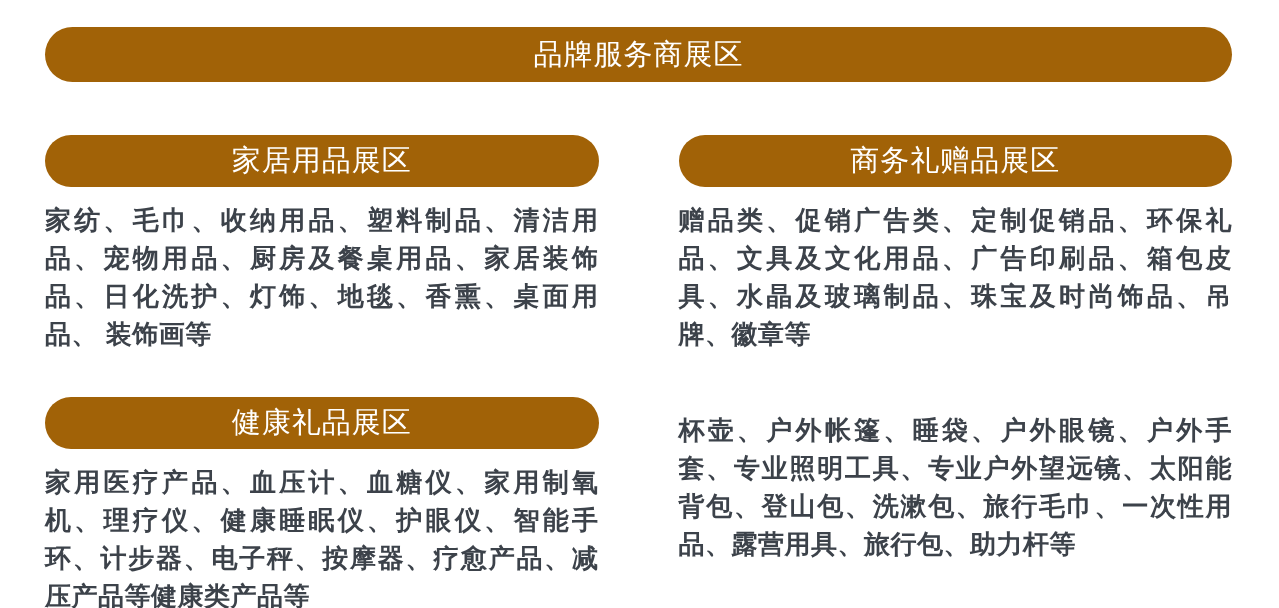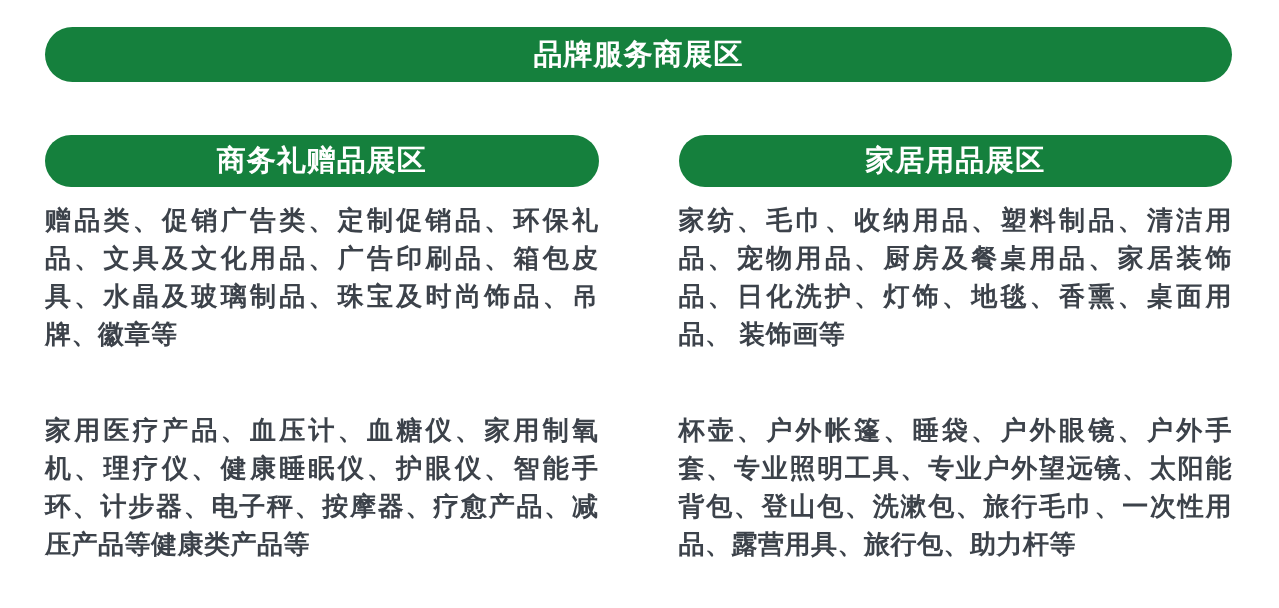--- a/index.html
+++ b/index.html
@@ -13,23 +13,23 @@
     overflow: hidden;
     font-family: "Liberation Sans", "DejaVu Sans", sans-serif;
   }
   .page {
     box-sizing: border-box;
     width: 1279px;
     height: 608px;
     padding: 27px 47px 0 45px;
   }
   .banner {
-    background: #15803d;
+    background: #a16207;
     color: #ffffff;
-    font-weight: 700;
+    font-weight: 400;
     display: flex;
     align-items: center;
     justify-content: center;
     letter-spacing: 1px;
   }
   .main-banner {
     height: 55px;
     border-radius: 28px;
     font-size: 29px;
     margin-bottom: 53px;
@@ -61,33 +61,36 @@
 <div class="page">
 
   <div class="banner main-banner">
     <span>品牌服务商展区</span>
   </div>
 
   <div class="zones-grid">
 
     <section class="zone">
       <div class="banner zone-banner">
+        <span>家居用品展区</span>
+      </div>
+      <p class="zone-desc">家纺、毛巾、收纳用品、塑料制品、清洁用品、宠物用品、厨房及餐桌用品、家居装饰品、日化洗护、灯饰、地毯、香熏、桌面用品、 装饰画等</p>
+    </section>
+
+    <section class="zone">
+      <div class="banner zone-banner">
         <span>商务礼赠品展区</span>
       </div>
       <p class="zone-desc">赠品类、促销广告类、定制促销品、环保礼品、文具及文化用品、广告印刷品、箱包皮具、水晶及玻璃制品、珠宝及时尚饰品、吊牌、徽章等</p>
     </section>
 
     <section class="zone">
       <div class="banner zone-banner">
-        <span>家居用品展区</span>
+        <span>健康礼品展区</span>
       </div>
-      <p class="zone-desc">家纺、毛巾、收纳用品、塑料制品、清洁用品、宠物用品、厨房及餐桌用品、家居装饰品、日化洗护、灯饰、地毯、香熏、桌面用品、 装饰画等</p>
-    </section>
-
-    <section class="zone">
       <p class="zone-desc">家用医疗产品、血压计、血糖仪、家用制氧机、理疗仪、健康睡眠仪、护眼仪、智能手环、计步器、电子秤、按摩器、疗愈产品、减压产品等健康类产品等</p>
     </section>
 
     <section class="zone">
       <p class="zone-desc">杯壶、户外帐篷、睡袋、户外眼镜、户外手套、专业照明工具、专业户外望远镜、太阳能背包、登山包、洗漱包、旅行毛巾、一次性用品、露营用具、旅行包、助力杆等</p>
     </section>
 
   </div>
 </div>
 

